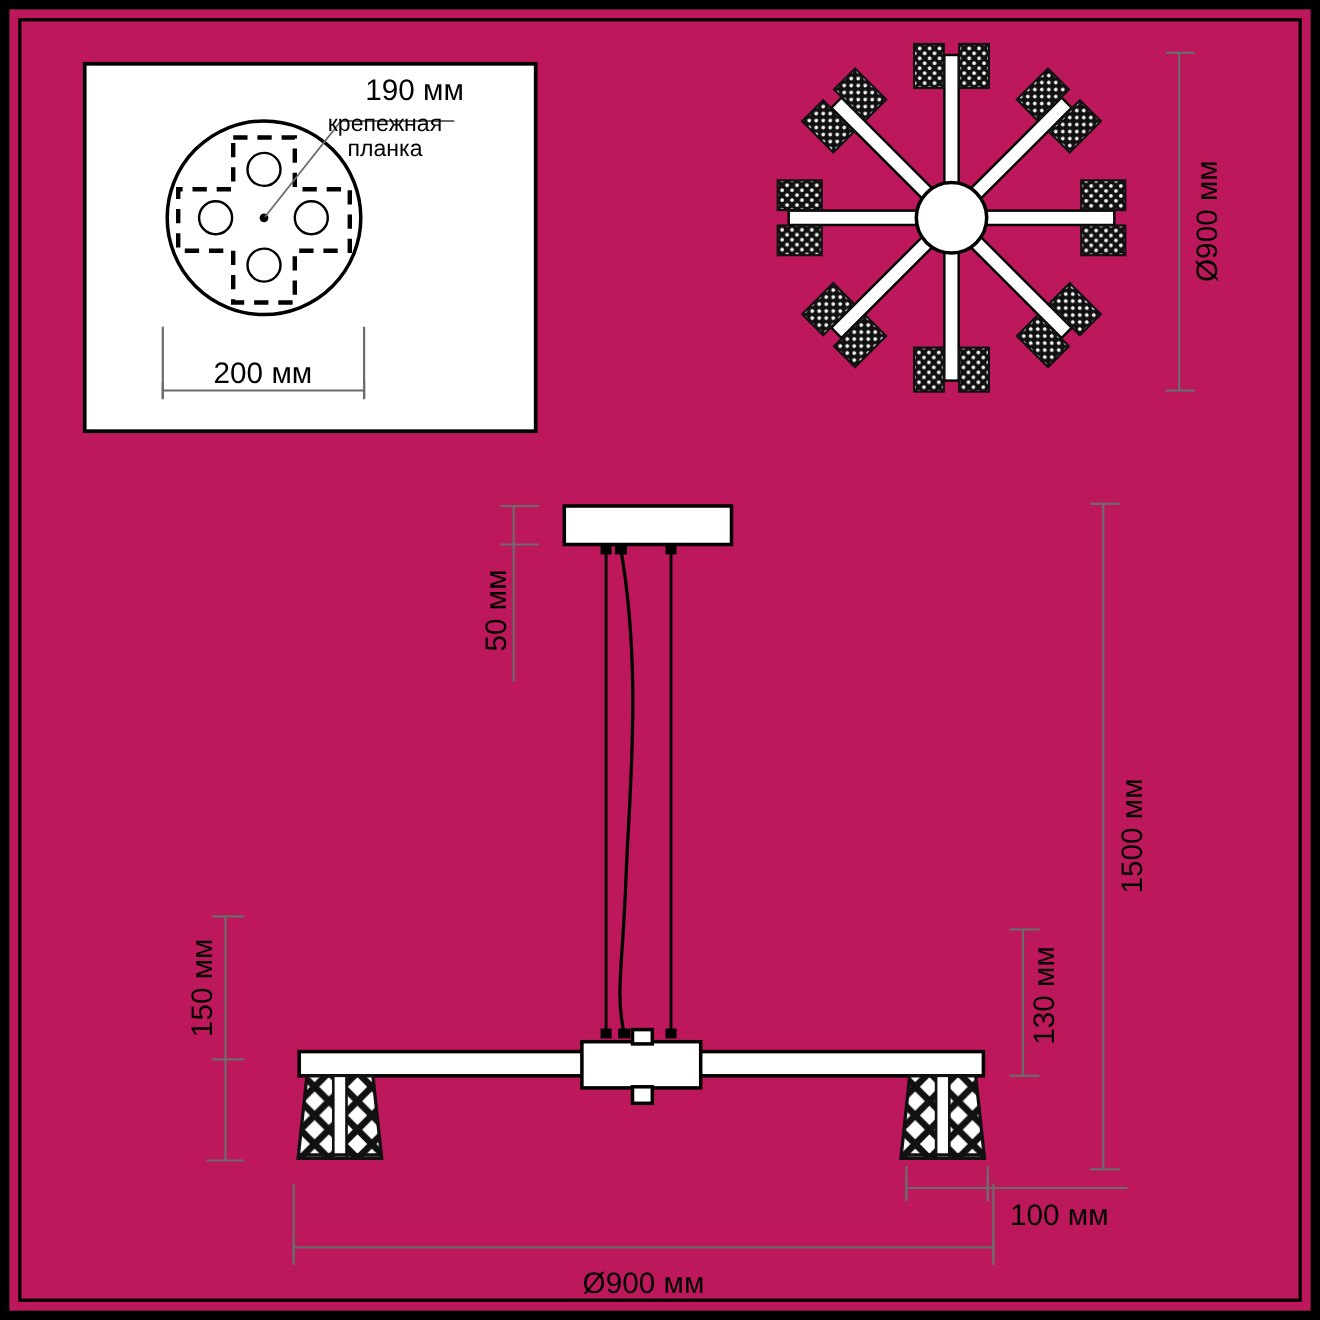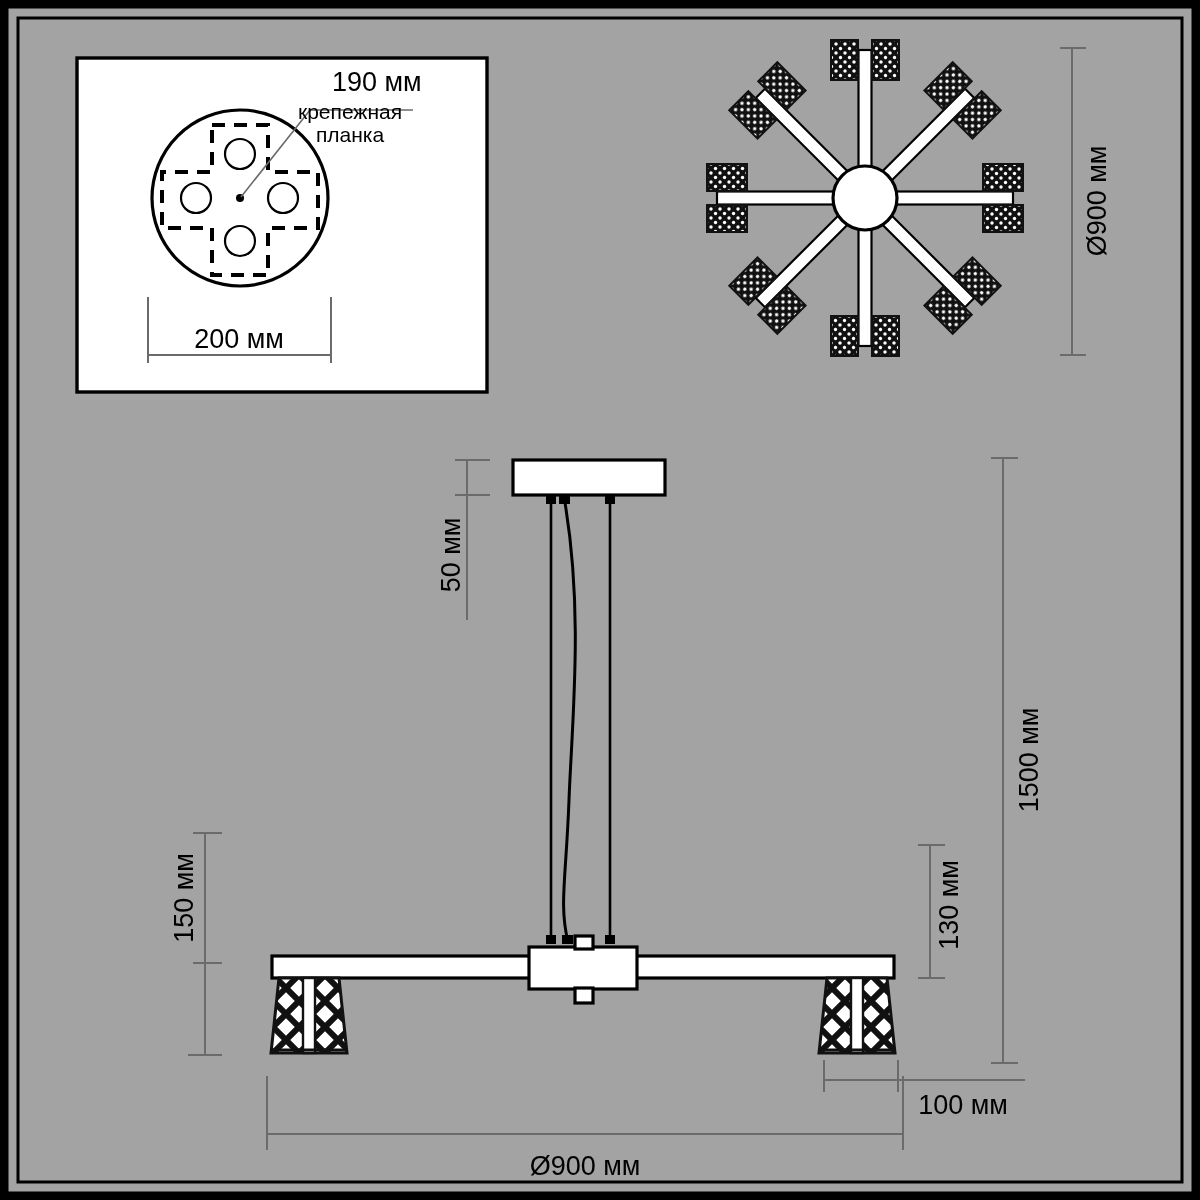--- a/index.html
+++ b/index.html
@@ -4,21 +4,21 @@
 <style>
   html, body {
     margin: 0;
     padding: 0;
     background: #ffffff;
   }
   #sheet {
     position: relative;
     width: 1200px;
     height: 1200px;
-    background: #a3a3a3;
+    background: #be185d;
     font-family: "Liberation Sans", sans-serif;
     overflow: hidden;
   }
   #sheet svg {
     display: block;
   }
   .dim-text {
     font-family: "Liberation Sans", sans-serif;
     font-size: 27px;
     fill: #000000;

